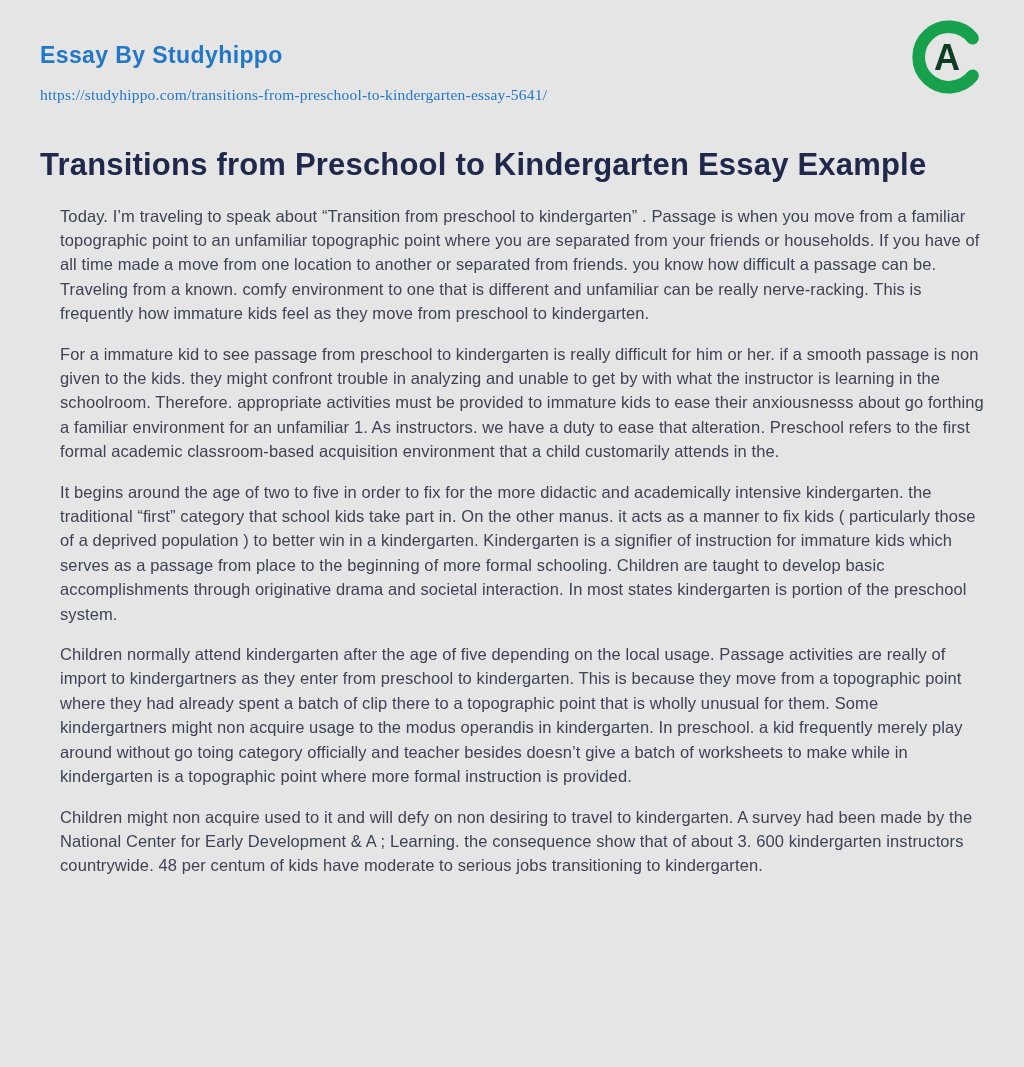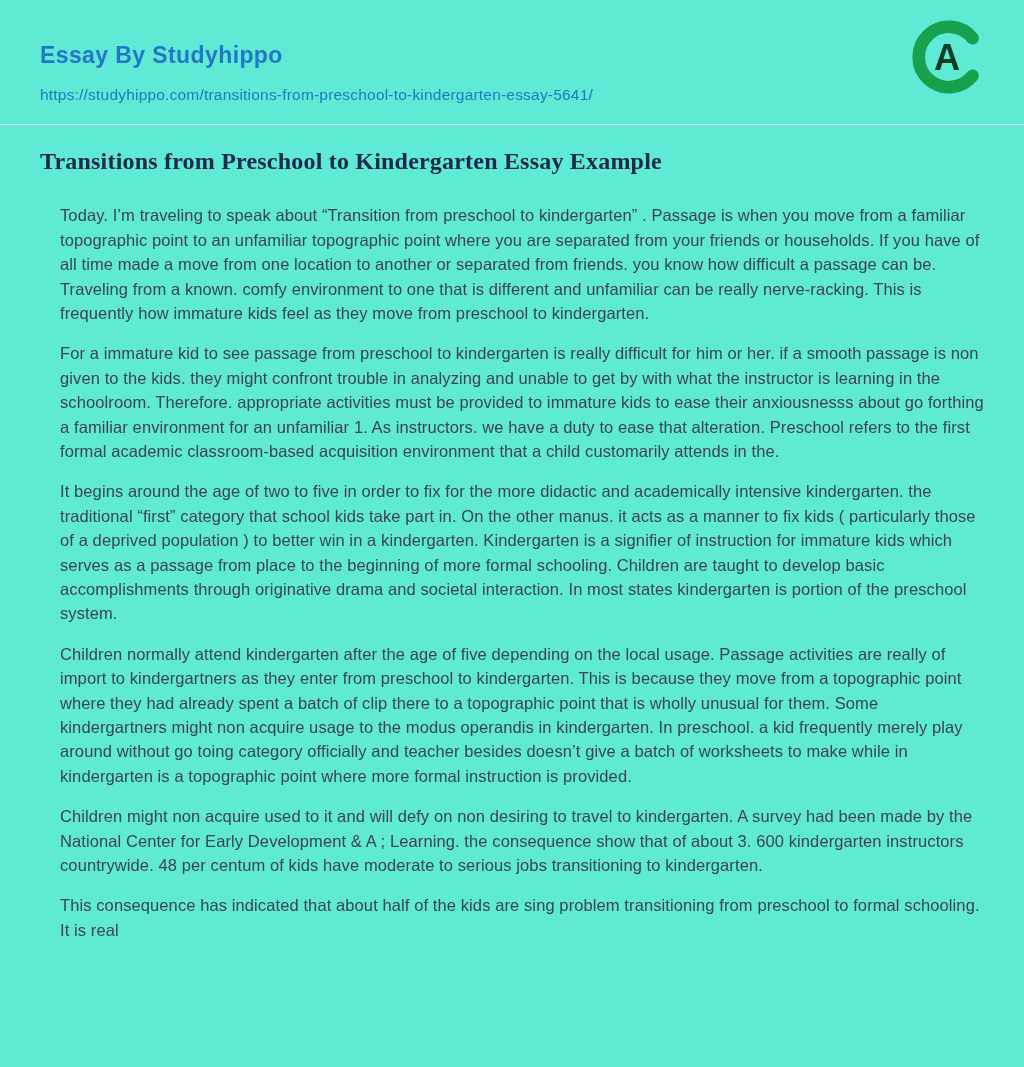--- a/index.html
+++ b/index.html
@@ -3,21 +3,21 @@
 <meta charset="utf-8">
 <style>
   * { margin: 0; padding: 0; box-sizing: border-box; }
   html, body { background: #ffffff; }
   body {
     width: 1024px;
     height: 1067px;
     font-family: "Liberation Sans", sans-serif;
     overflow: hidden;
   }
-  .page { width: 1024px; min-height: 1067px; background: #5eead4; }
+  .page { width: 1024px; min-height: 1067px; background: #e5e5e5; }
 
   .header {
     display: flex;
     justify-content: space-between;
     align-items: flex-start;
     padding: 18px 38px 0 40px;
   }
   .header-text { padding-top: 24px; }
   .site-label {
     color: #2277c8;
@@ -26,40 +26,40 @@
     letter-spacing: 0.4px;
   }
   .source-url {
     display: inline-block;
     margin-top: 17px;
     color: #2277c8;
     font-size: 15.5px;
     letter-spacing: 0.2px;
     text-decoration: none;
     cursor: pointer;
+    font-family: Liberation Serif, serif;
   }
   .logo { width: 78px; height: 78px; flex: 0 0 auto; }
 
   .divider {
     border: none;
     border-top: 1px solid #e4e4e6;
     margin-top: 20px;
     width: 100%;
   }
 
   .content { padding: 22px 40px 0 40px; }
   .essay-title {
     color: #20294c;
-    font-size: 24px;
+    font-size: 31px;
     line-height: 1.18;
     font-weight: 700;
     letter-spacing: 0.2px;
-    margin-bottom: 28px;
+    margin-bottom: 20px;
     max-width: 950px;
-    font-family: Liberation Serif, serif;
   }
   .essay-body p {
     color: #3d4355;
     font-size: 16.5px;
     line-height: 1.48;
     letter-spacing: 0.1px;
     margin-bottom: 16px;
     max-width: 948px;
     margin-left: 20px;
   }
@@ -87,17 +87,16 @@
 
   <main class="content">
     <h1 class="essay-title">Transitions from Preschool to Kindergarten Essay Example</h1>
 
     <div class="essay-body">
       <p>Today. I’m traveling to speak about “Transition from preschool to kindergarten” . Passage is when you move from a familiar topographic point to an unfamiliar topographic point where you are separated from your friends or households. If you have of all time made a move from one location to another or separated from friends. you know how difficult a passage can be. Traveling from a known. comfy environment to one that is different and unfamiliar can be really nerve-racking. This is frequently how immature kids feel as they move from preschool to kindergarten.</p>
       <p>For a immature kid to see passage from preschool to kindergarten is really difficult for him or her. if a smooth passage is non given to the kids. they might confront trouble in analyzing and unable to get by with what the instructor is learning in the schoolroom. Therefore. appropriate activities must be provided to immature kids to ease their anxiousnesss about go forthing a familiar environment for an unfamiliar 1. As instructors. we have a duty to ease that alteration. Preschool refers to the first formal academic classroom-based acquisition environment that a child customarily attends in the.</p>
       <p>It begins around the age of two to five in order to fix for the more didactic and academically intensive kindergarten. the traditional “first” category that school kids take part in. On the other manus. it acts as a manner to fix kids ( particularly those of a deprived population ) to better win in a kindergarten. Kindergarten is a signifier of instruction for immature kids which serves as a passage from place to the beginning of more formal schooling. Children are taught to develop basic accomplishments through originative drama and societal interaction. In most states kindergarten is portion of the preschool system.</p>
       <p>Children normally attend kindergarten after the age of five depending on the local usage. Passage activities are really of import to kindergartners as they enter from preschool to kindergarten. This is because they move from a topographic point where they had already spent a batch of clip there to a topographic point that is wholly unusual for them. Some kindergartners might non acquire usage to the modus operandis in kindergarten. In preschool. a kid frequently merely play around without go toing category officially and teacher besides doesn’t give a batch of worksheets to make while in kindergarten is a topographic point where more formal instruction is provided.</p>
       <p>Children might non acquire used to it and will defy on non desiring to travel to kindergarten. A survey had been made by the National Center for Early Development &amp; A ; Learning. the consequence show that of about 3. 600 kindergarten instructors countrywide. 48 per centum of kids have moderate to serious jobs transitioning to kindergarten.</p>
-      <p>This consequence has indicated that about half of the kids are sing problem transitioning from preschool to formal schooling. It is real</p>
     </div>
   </main>
 
 </div>
 
 </body></html>

